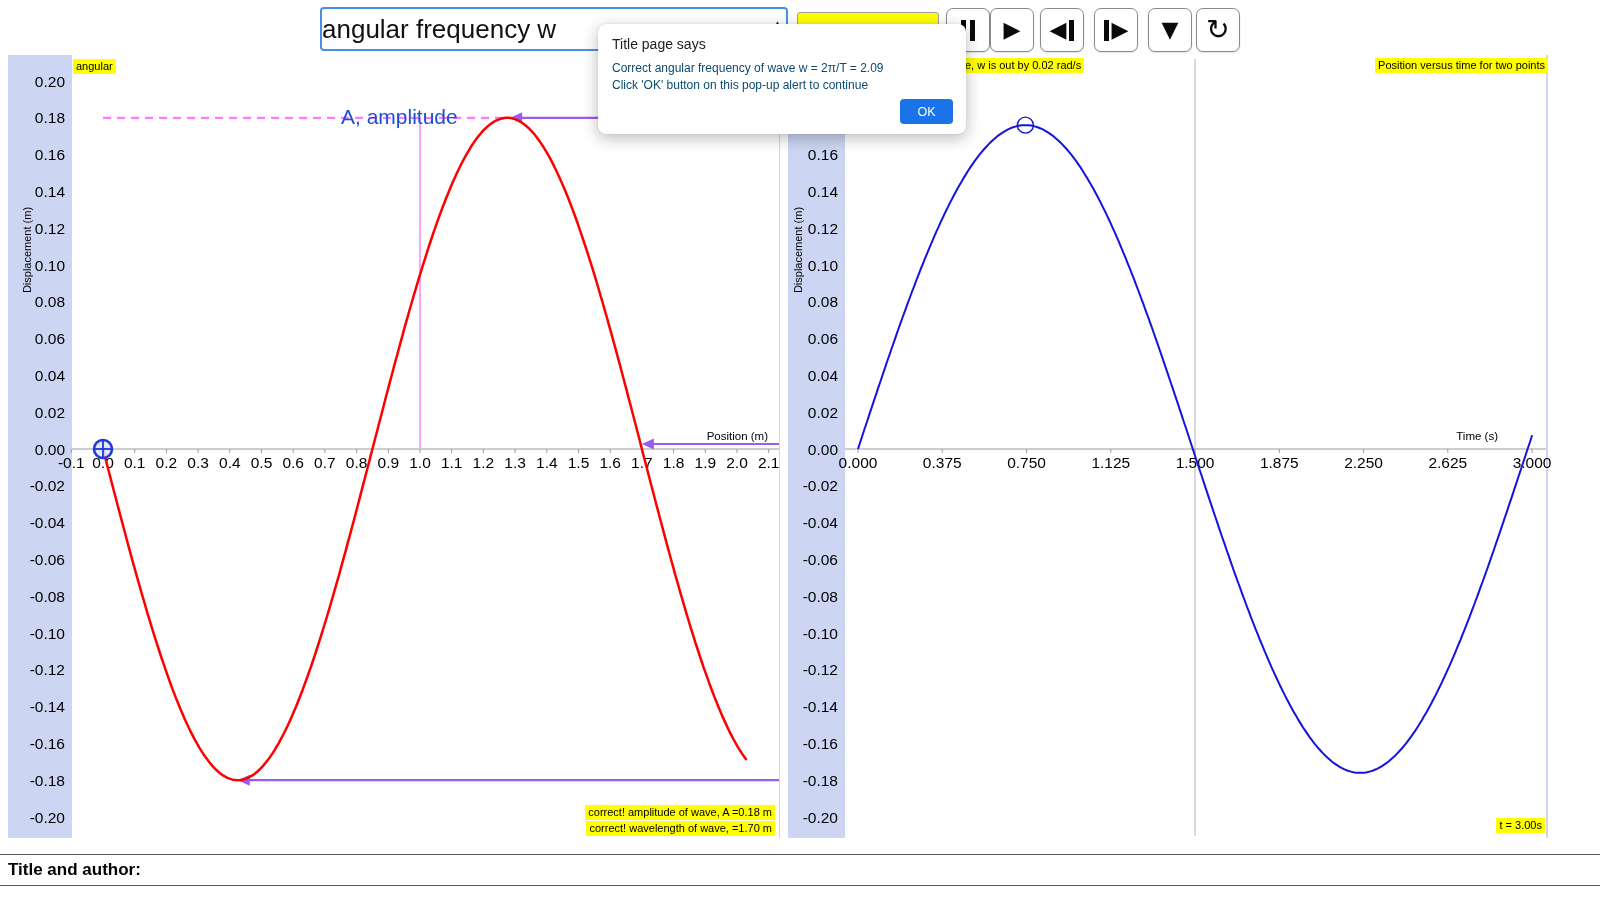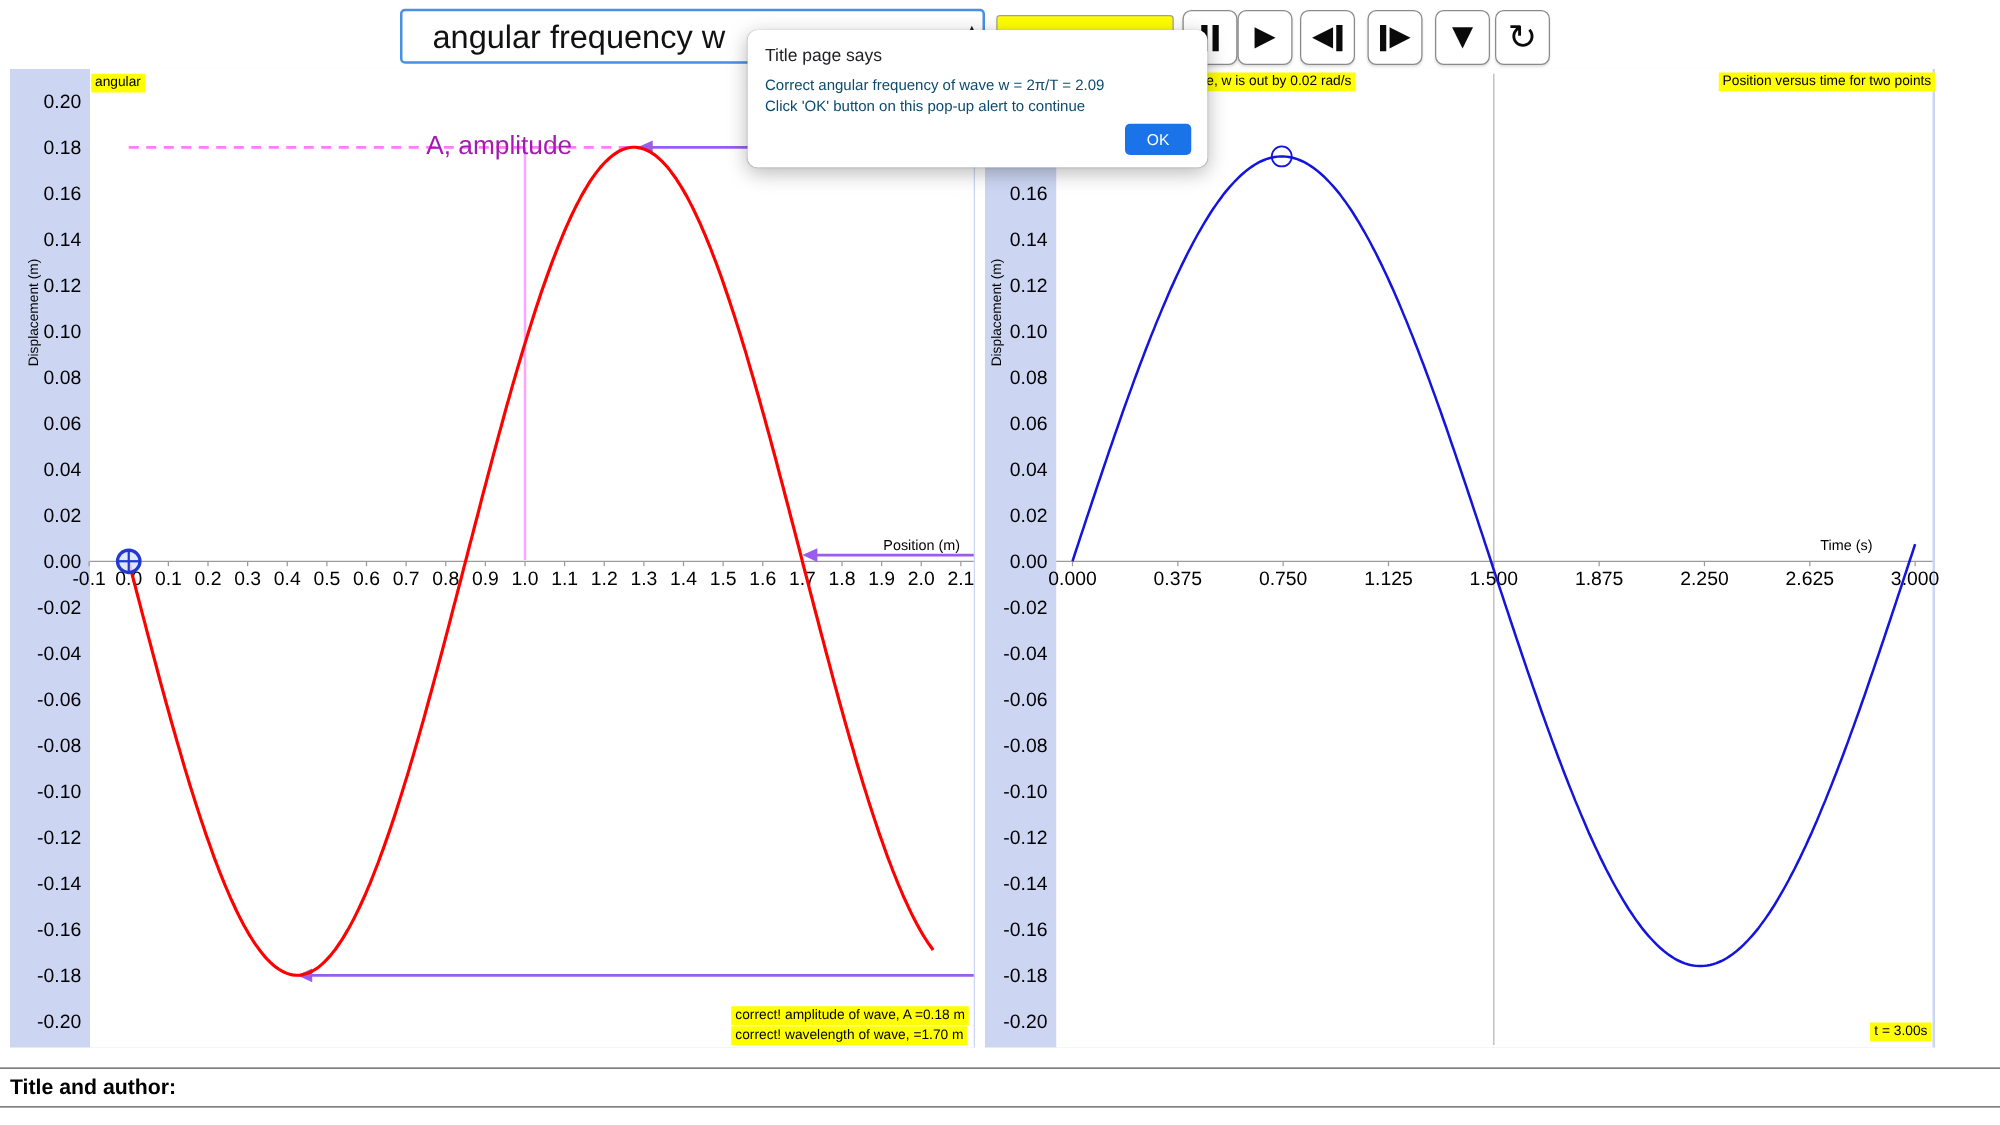--- a/index.html
+++ b/index.html
@@ -10,29 +10,29 @@
   .panel{position:absolute;top:55px;height:783px;background:var(--panel)}
   #panel-left{left:8px;width:772px}
   #panel-right{left:788px;width:760px}
   svg{display:block;overflow:visible;font-family:"Liberation Sans",sans-serif}
 
   .vlabel{position:absolute;font-size:11px;color:#000;white-space:nowrap;
           transform:translate(-50%,-50%) rotate(-90deg)}
   .tag{background:var(--yellow);color:#000;font-size:11px;line-height:15px;
        padding:0 3px;white-space:nowrap}
   .tag-abs{position:absolute}
-  .anno{position:absolute;color:#a21caf;white-space:nowrap}
+  .anno{position:absolute;color:#1d4ed8;white-space:nowrap}
   .results{position:absolute;right:5px;bottom:2px;display:flex;flex-direction:column;
-           align-items:flex-start;gap:1px}
+           align-items:flex-end;gap:1px}
 
   
   #toolbar{position:absolute;top:0;left:0;width:1600px;height:55px;background:#fff;z-index:1}
   .input-wrap{position:absolute;left:320px;top:7px;width:468px;height:44px}
   #freq-input{width:100%;height:100%;border:2px solid #4a90e2;border-radius:4px;
-              font-size:26px;padding:0 28px 0 24px;color:#111;font-family:inherit;outline:none;background:#fff}
+              font-size:26px;padding:0 28px 0 0;color:#111;font-family:inherit;outline:none;background:#fff}
   .spinner{position:absolute;right:7px;top:50%;transform:translateY(-50%);display:flex;
            flex-direction:column;font-size:9px;line-height:10px;color:#222;text-align:center;cursor:pointer}
   #mode-select{position:absolute;left:797px;top:12px;width:142px;height:38px;
                background:var(--yellow);border:1px solid #a0a0a0;border-radius:3px;cursor:pointer}
   .sel-arrow{position:absolute;right:10px;top:50%;transform:translateY(-50%);font-size:12px;color:#111}
   .tb{position:absolute;top:8px;width:44px;height:44px;background:#fff;border:1px solid #8a8a8a;
       border-radius:7px;display:flex;align-items:center;justify-content:center;gap:3px;
       font-family:inherit;cursor:pointer;box-shadow:0 1px 2px rgba(0,0,0,.12)}
   .tri{font-size:22px;color:#0a0a0a;line-height:1}
   .bar{display:inline-block;width:5px;height:21px;background:#0a0a0a}

